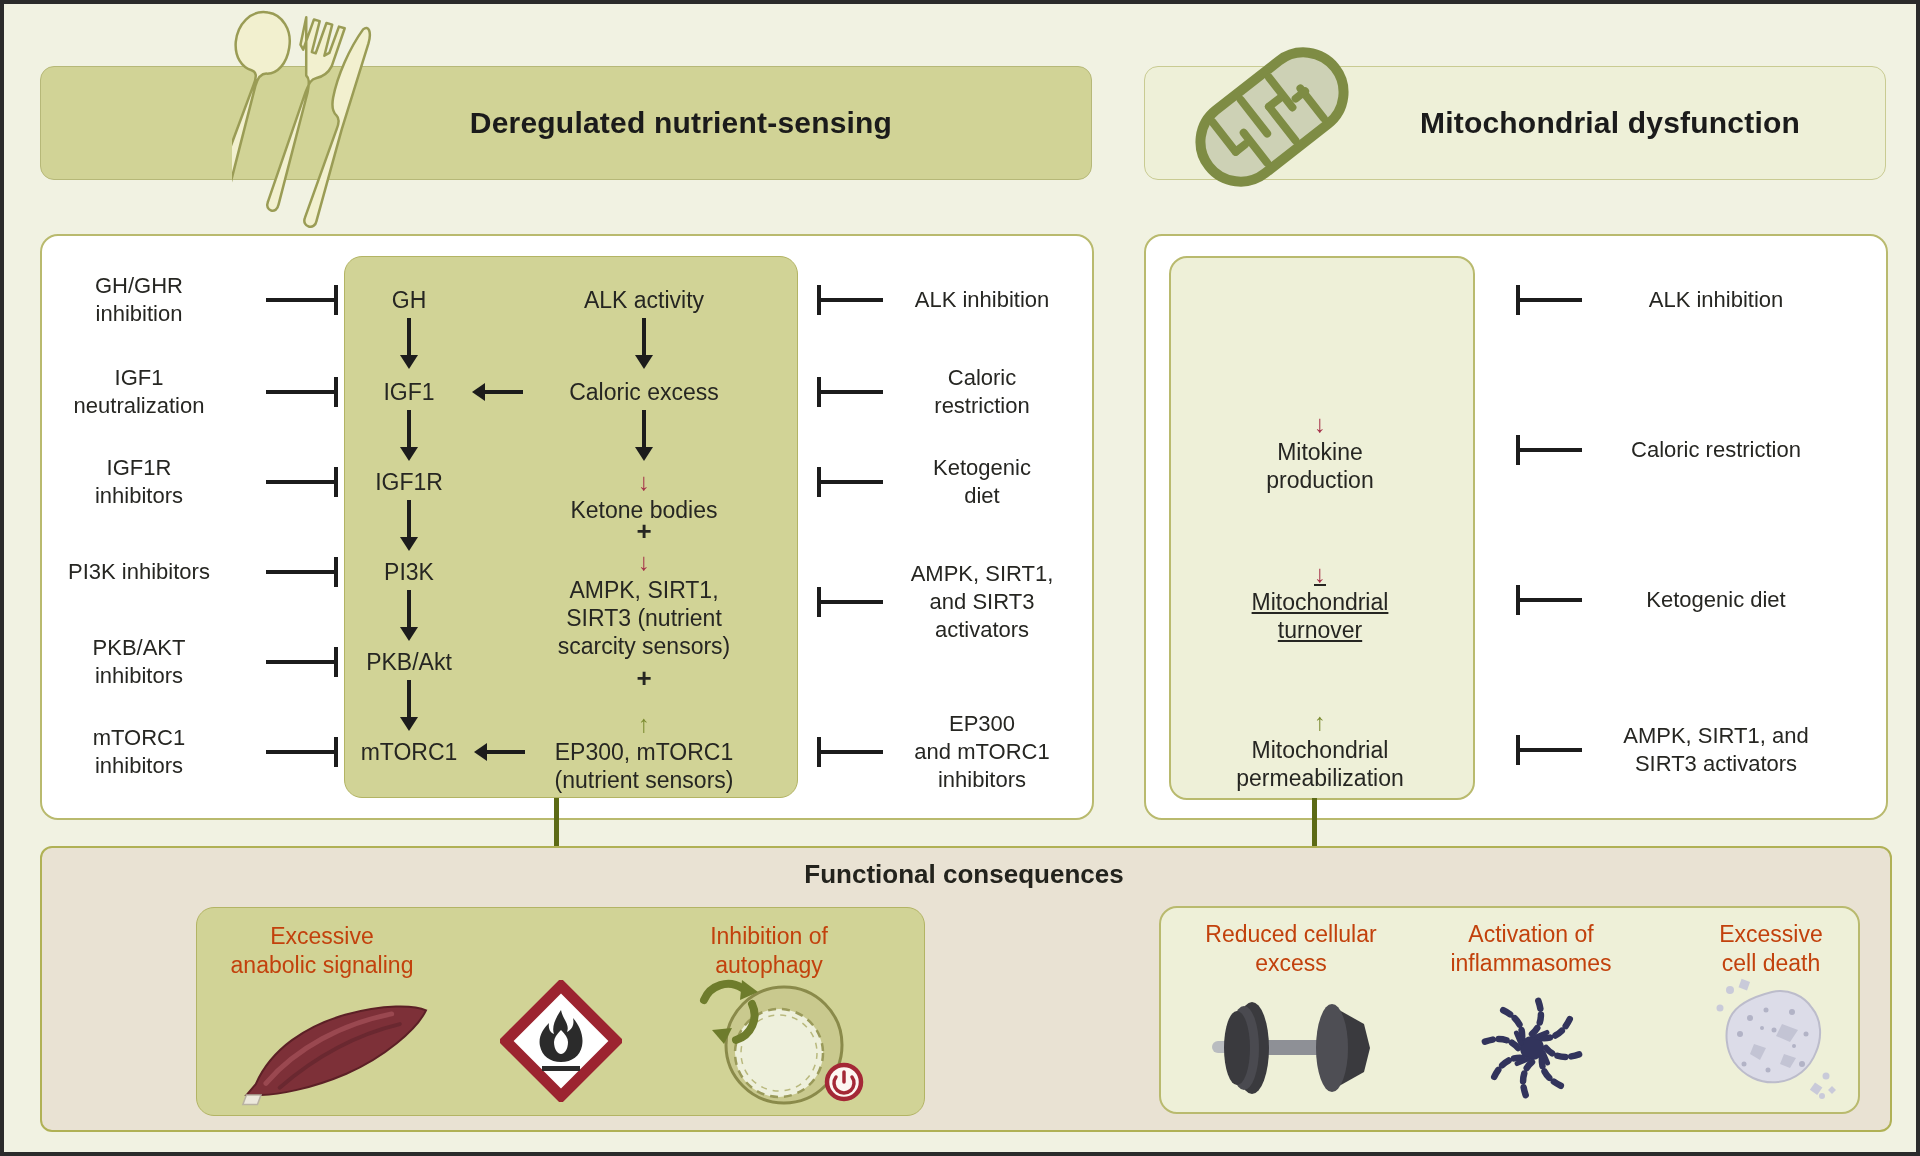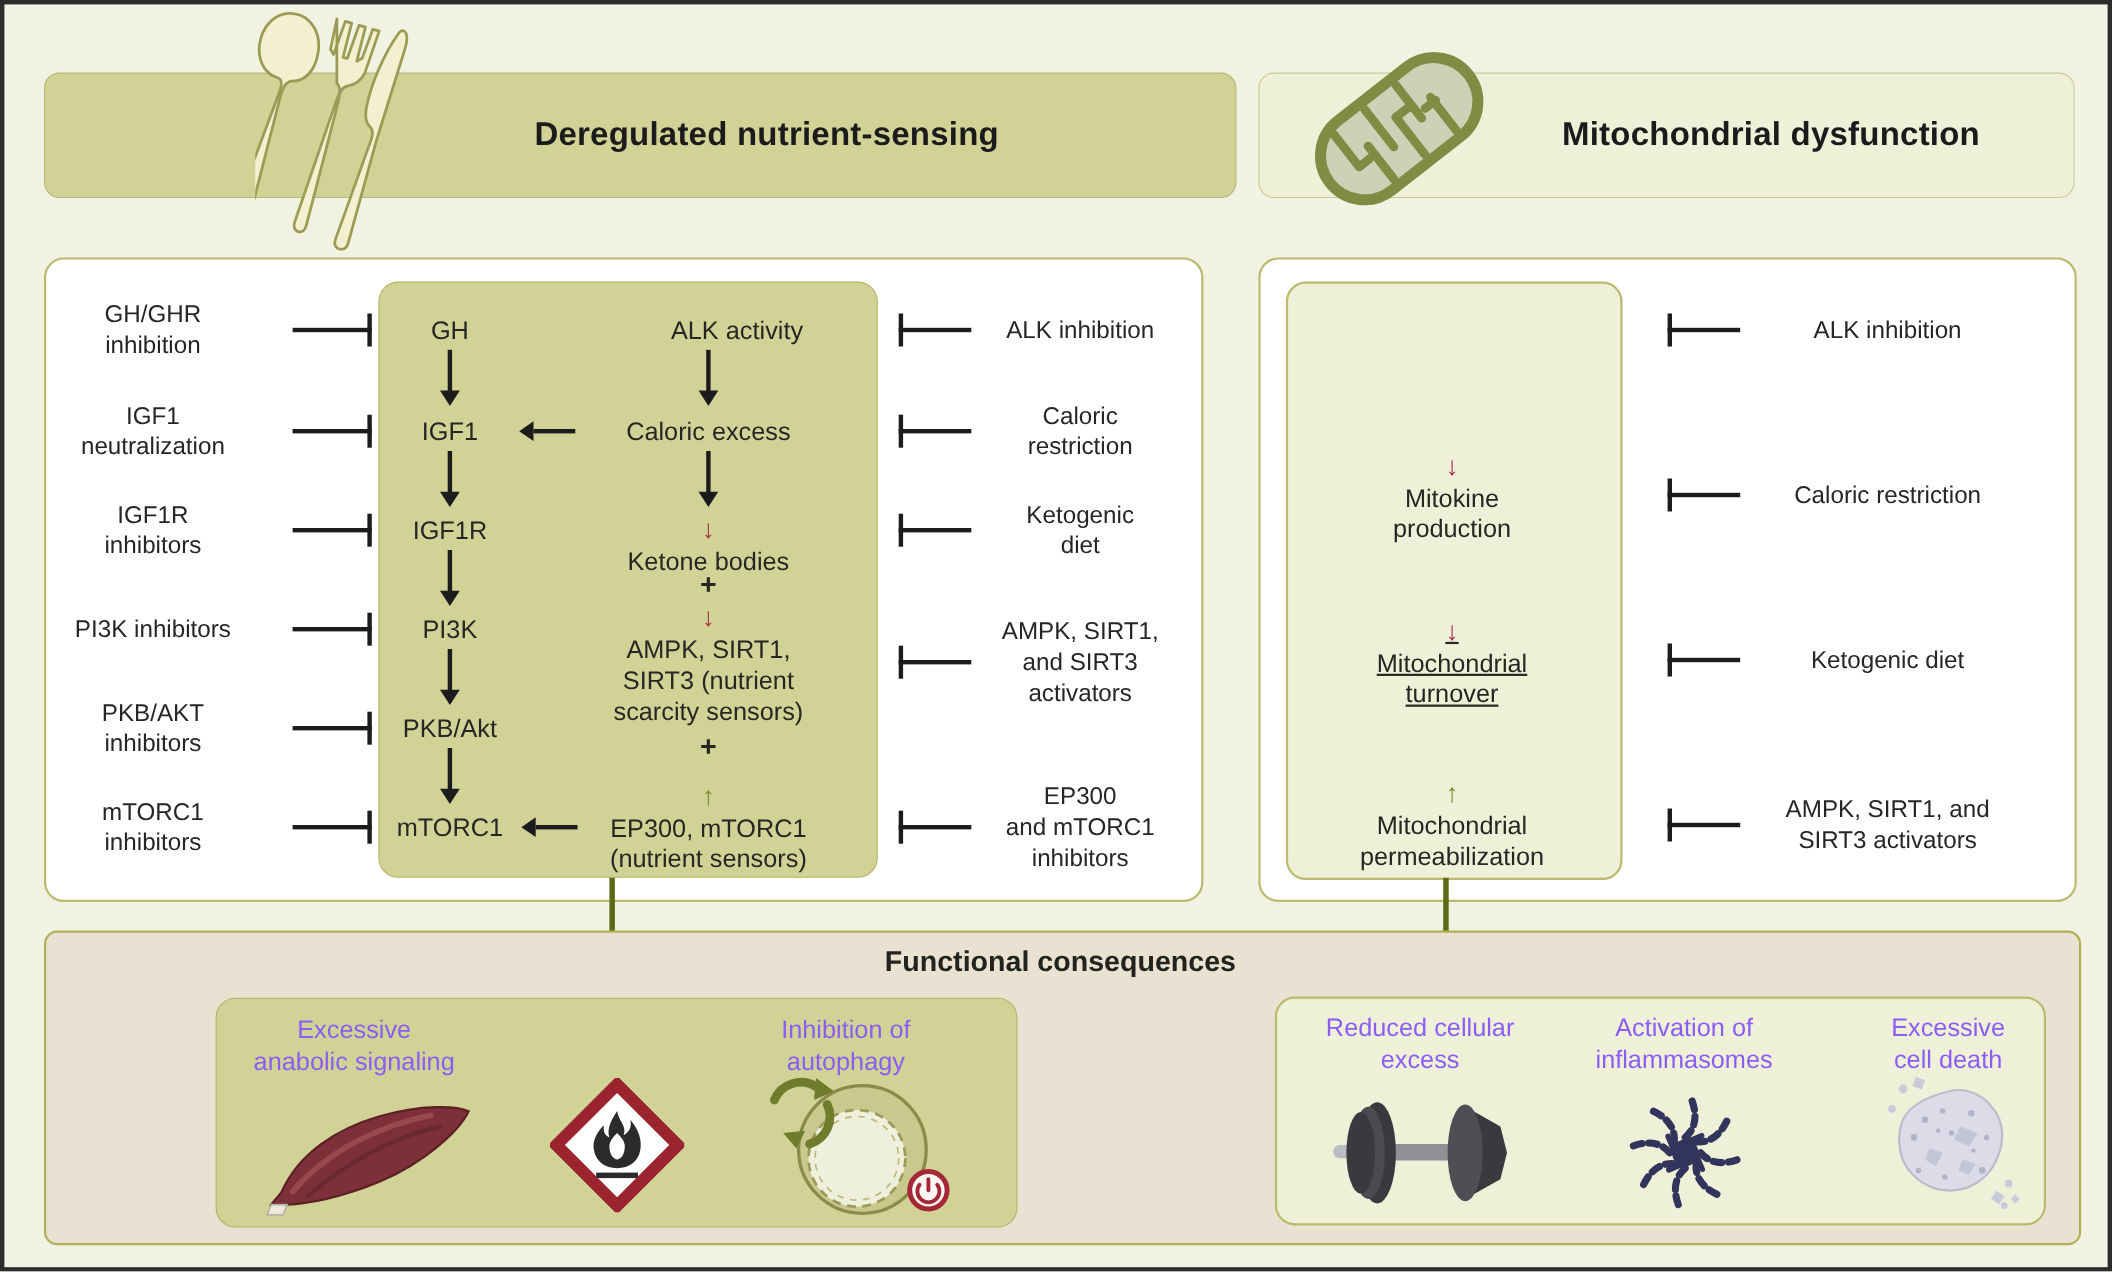--- a/index.html
+++ b/index.html
@@ -19,21 +19,21 @@
   .innerbox-olive{position:absolute;background:#d1d396;border:1.5px solid #b3b464;border-radius:18px;}
   .innerbox-pale{position:absolute;background:#eef0d8;border:2px solid #b9ba6e;border-radius:18px;}
   .band{position:absolute;background:#e9e2d3;border:2.5px solid #b0b155;border-radius:12px;}
   
   .lbl{position:absolute;transform:translate(-50%,-50%);text-align:center;white-space:pre-line;
     font-size:22px;line-height:28px;color:#262622;}
   .node{font-size:23px;}
   .plus{font-size:26px;font-weight:bold;}
   .bandtitle{position:absolute;transform:translate(-50%,-50%);font-size:26px;font-weight:bold;color:#23231d;}
   .fclbl{position:absolute;transform:translate(-50%,0);text-align:center;white-space:pre-line;
-    font-size:23px;line-height:29px;color:#8b5cf6;}
+    font-size:23px;line-height:29px;color:#c2410c;}
   .glyph{font-weight:bold;font-size:24px;}
   .g-down{color:#a53148;}
   .g-up{color:#7a8a2e;}
   
   .tbar{position:absolute;height:4px;background:#1c1c1c;}
   .tbar-right::after{content:'';position:absolute;right:0;top:-13px;width:4px;height:30px;background:#1c1c1c;}
   .tbar-left::before{content:'';position:absolute;left:0;top:-13px;width:4px;height:30px;background:#1c1c1c;}
   
   .varrow{position:absolute;width:4px;height:38px;background:#1c1c1c;}
   .varrow::after{content:'';position:absolute;left:-7px;bottom:-13px;
@@ -45,21 +45,21 @@
   
   .flow{position:absolute;width:4.5px;height:82px;background:#5c6a15;}
   .flow::after{content:'';position:absolute;left:-8px;bottom:-15px;
     border-left:10px solid transparent;border-right:10px solid transparent;border-top:16px solid #5c6a15;}
 </style>
 </head>
 <body>
 
 <div id="fig">
 
-  <div class="header-bar header-olive" style="left:36px;top:62px;width:1050px;height:112px;padding-left:32px;">
+  <div class="header-bar header-olive" style="left:36px;top:62px;width:1050px;height:112px;">
     <div class="header-title" style="padding-left:230px;">Deregulated nutrient-sensing</div>
   </div>
   <div class="header-bar header-pale" style="left:1140px;top:62px;width:740px;height:112px;">
     <div class="header-title" style="padding-left:190px;">Mitochondrial dysfunction</div>
   </div>
 
   <svg class="abs" style="left:228px;top:4px;" width="165" height="220" viewBox="0 0 165 220">
     <g transform="rotate(16 80 40)" fill="#f2f0cf" stroke="#9a9c55" stroke-width="2.5" stroke-linejoin="round">
       <path d="M28,18 C10,20 2,38 5,55 C8,70 18,78 28,78 C33,78 35,82 34,92 L26,195 C25,206 40,206 39,195 L36,92 C36,82 39,78 44,77 C54,74 60,62 58,46 C56,28 42,16 28,18 Z"></path>
       <path d="M66,12 L68,40 L72,44 L74,12 L80,12 L81,44 L85,44 L87,12 L93,12 L94,44 L98,40 L100,12 L106,12 L104,52 C102,62 96,66 92,68 C88,70 87,74 86,84 L80,200 C79,210 92,210 91,200 L88,84 C87,74 86,70 82,68 z"></path>
@@ -113,21 +113,21 @@
   <div class="lbl node" style="left:405px;top:568px;">PI3K</div>
   <div class="lbl node" style="left:405px;top:658px;">PKB/Akt</div>
   <div class="lbl node" style="left:405px;top:748px;">mTORC1</div>
 
   <div class="varrow" style="left:403px;top:314px;"></div>
   <div class="varrow" style="left:403px;top:406px;"></div>
   <div class="varrow" style="left:403px;top:496px;"></div>
   <div class="varrow" style="left:403px;top:586px;"></div>
   <div class="varrow" style="left:403px;top:676px;"></div>
 
-  <div class="lbl node" style="left:666px;top:296px;width:230px;">ALK activity</div>
+  <div class="lbl node" style="left:640px;top:296px;width:230px;">ALK activity</div>
   <div class="varrow" style="left:638px;top:314px;"></div>
   <div class="lbl node" style="left:640px;top:388px;width:230px;">Caloric excess</div>
   <div class="varrow" style="left:638px;top:406px;"></div>
 
   <div class="lbl node" style="left:640px;top:478px;width:260px;">
     <span class="glyph g-down">↓</span>
     <span>Ketone bodies</span>
   </div>
 
   <div class="lbl plus" style="left:640px;top:527px;">+</div>

